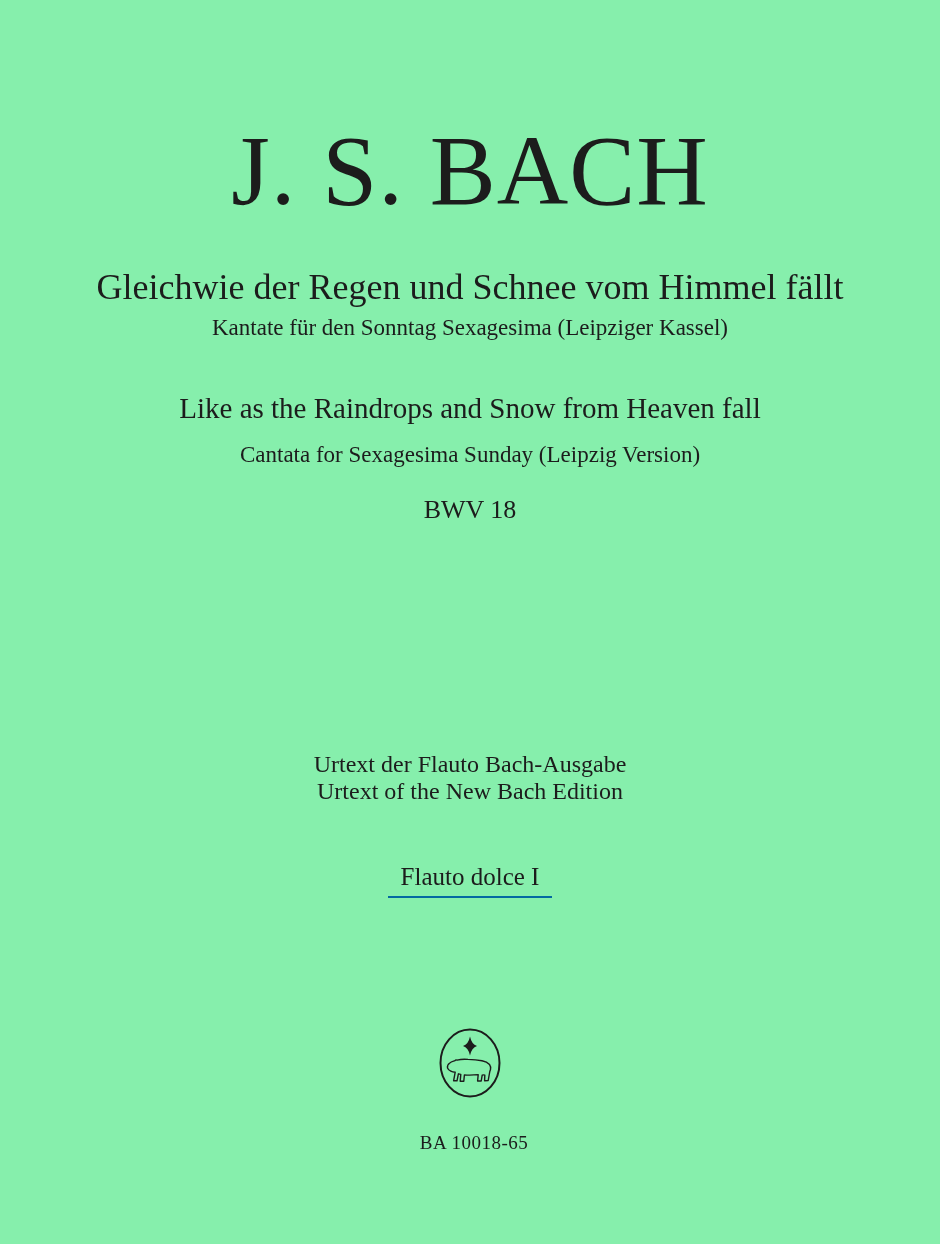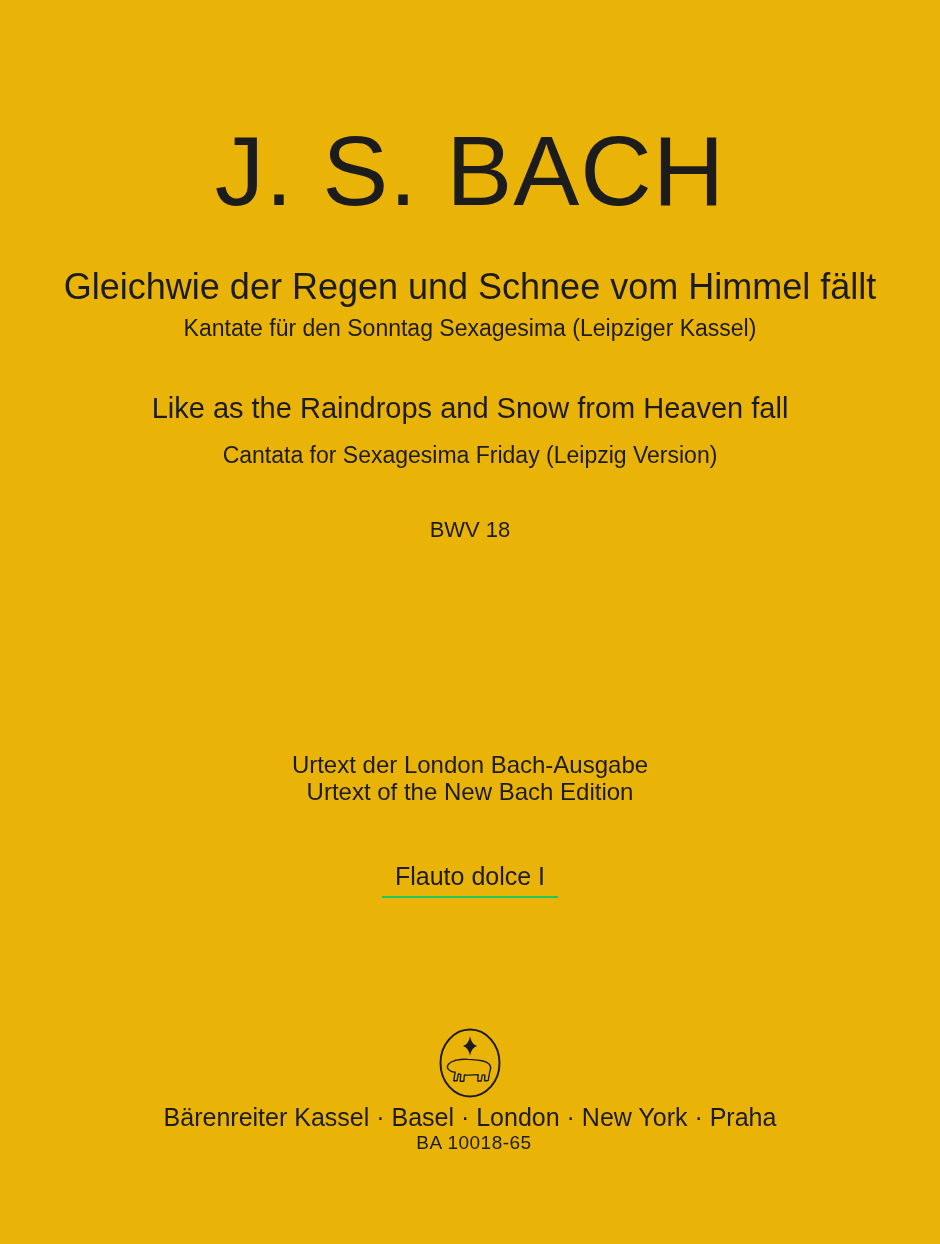--- a/index.html
+++ b/index.html
@@ -5,22 +5,22 @@
   html, body {
     margin: 0;
     padding: 0;
     background: #e8e8e8;
   }
   .page {
     position: relative;
     width: 940px;
     height: 1244px;
     margin: 0 auto;
-    background: #eab308;
-    font-family: Liberation Sans, sans-serif;
+    background: #86efac;
+    font-family: Liberation Serif, serif;
     color: #1c1c1c;
     overflow: hidden;
   }
   .line {
     position: absolute;
     left: 0;
     right: 0;
     text-align: center;
     white-space: nowrap;
     line-height: 1.08;
@@ -40,33 +40,33 @@
   }
   .title-en {
     top: 393px;
     font-size: 29px;
   }
   .subtitle-en {
     top: 443px;
     font-size: 23px;
   }
   .bwv {
-    top: 518px;
-    font-size: 22px;
+    top: 496px;
+    font-size: 26px;
   }
   .urtext-1 { top: 752px; font-size: 24px; }
   .urtext-2 { top: 779px; font-size: 24px; }
   .part {
     top: 863px;
     font-size: 25px;
   }
   .part .underlined {
     display: inline-block;
     padding: 0 13px 6px 13px;
-    border-bottom: 2px solid #22c55e;
+    border-bottom: 2px solid #0369a1;
   }
   .logo-wrap {
     position: absolute;
     top: 1027px;
     left: 0;
     right: 0;
     text-align: center;
   }
   .publisher {
     top: 1104px;
@@ -85,25 +85,25 @@
 <div class="page">
 
   <div class="line composer">J. S. BACH</div>
 
   <div class="line title-de">Gleichwie der Regen und Schnee vom Himmel fällt</div>
 
   <div class="line subtitle-de">Kantate für den Sonntag Sexagesima (Leipziger Kassel)</div>
 
   <div class="line title-en">Like as the Raindrops and Snow from Heaven fall</div>
 
-  <div class="line subtitle-en">Cantata for Sexagesima Friday (Leipzig Version)</div>
+  <div class="line subtitle-en">Cantata for Sexagesima Sunday (Leipzig Version)</div>
 
   <div class="line bwv">BWV 18</div>
 
-  <div class="line urtext-1">Urtext der London Bach-Ausgabe</div>
+  <div class="line urtext-1">Urtext der Flauto Bach-Ausgabe</div>
 
   <div class="line urtext-2">Urtext of the New Bach Edition</div>
 
   <div class="line part">
     <span class="underlined">Flauto dolce I</span>
   </div>
 
   <div class="logo-wrap">
     <svg width="64" height="72" viewBox="0 0 64 72" xmlns="http://www.w3.org/2000/svg">
 
@@ -134,17 +134,16 @@
                L 22.8,47.4
                Q 21.5,47.2 20.4,46.8
                L 19,53.8
                L 15.6,53.8
                L 17.2,45.2
                Q 14.5,45.2 12.8,44.2
                Q 10.5,43.2 9.5,41 Z" fill="none" stroke="#1c1c1c" stroke-width="1.4" stroke-linejoin="round" stroke-linecap="round"></path>
     </svg>
   </div>
 
-  <div class="line publisher">Bärenreiter Kassel · Basel · London · New York · Praha</div>
 
   <div class="line edition-no">BA 10018-65</div>
 
 </div>
 
 </body></html>

